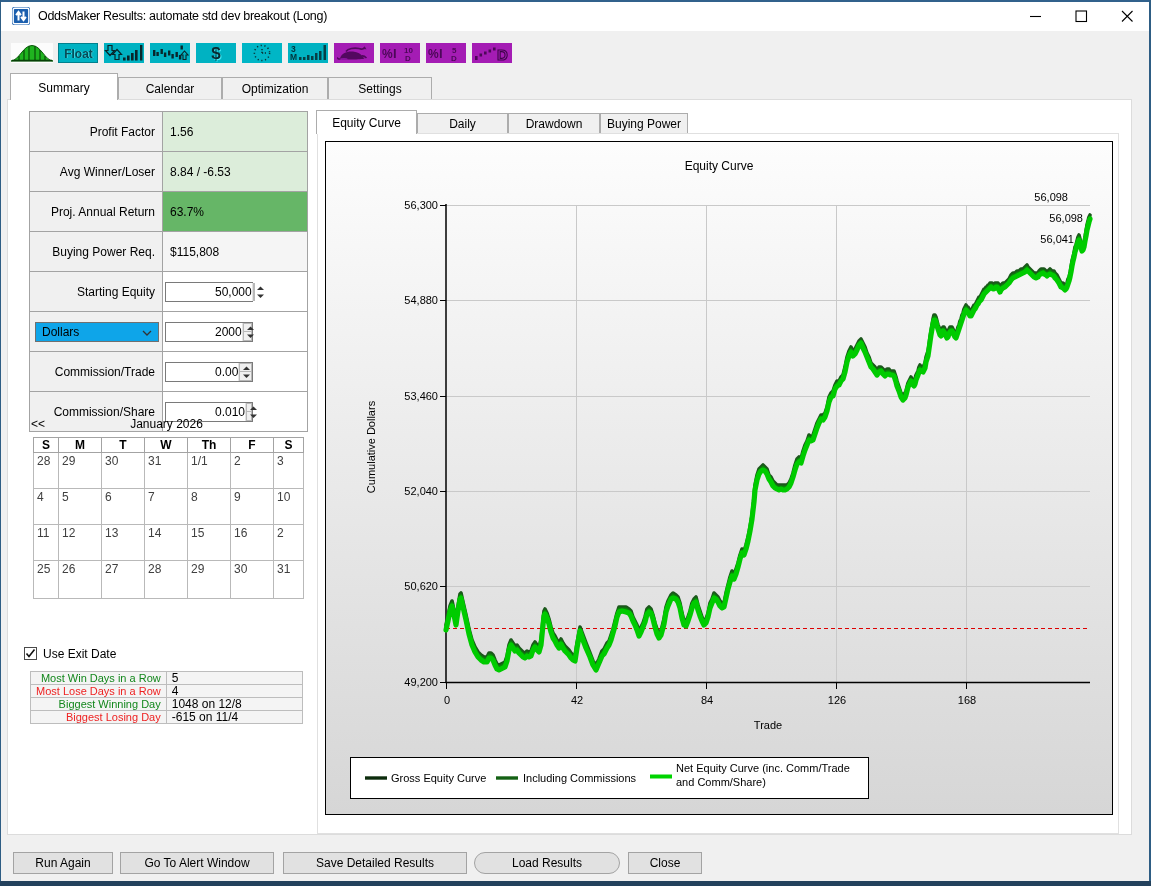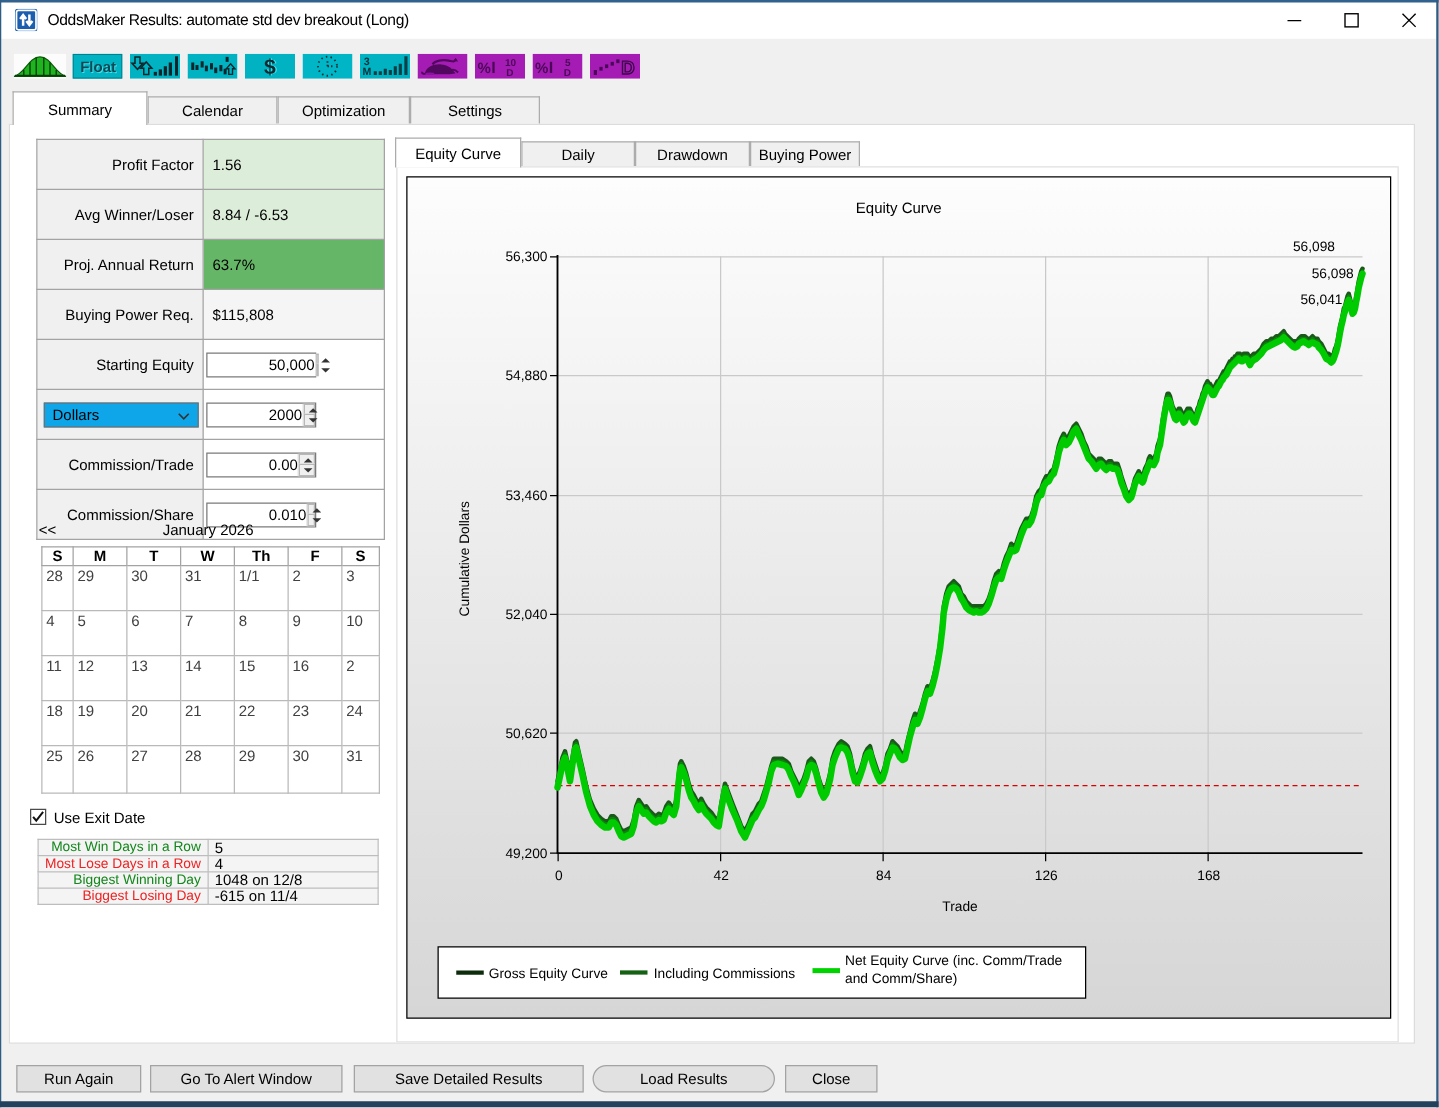--- a/index.html
+++ b/index.html
@@ -331,29 +331,20 @@
       </tr>
 <tr style="height:36px">
         <td>11</td>
         <td>12</td>
         <td>13</td>
         <td>14</td>
         <td>15</td>
         <td>16</td>
         <td>2</td>
       </tr>
-<tr style="height:36px">
-        <td>18</td>
-        <td>19</td>
-        <td>20</td>
-        <td>21</td>
-        <td>22</td>
-        <td>23</td>
-        <td>24</td>
-      </tr>
 <tr style="height:38px">
         <td>25</td>
         <td>26</td>
         <td>27</td>
         <td>28</td>
         <td>29</td>
         <td>30</td>
         <td>31</td>
       </tr>
 </tbody>

